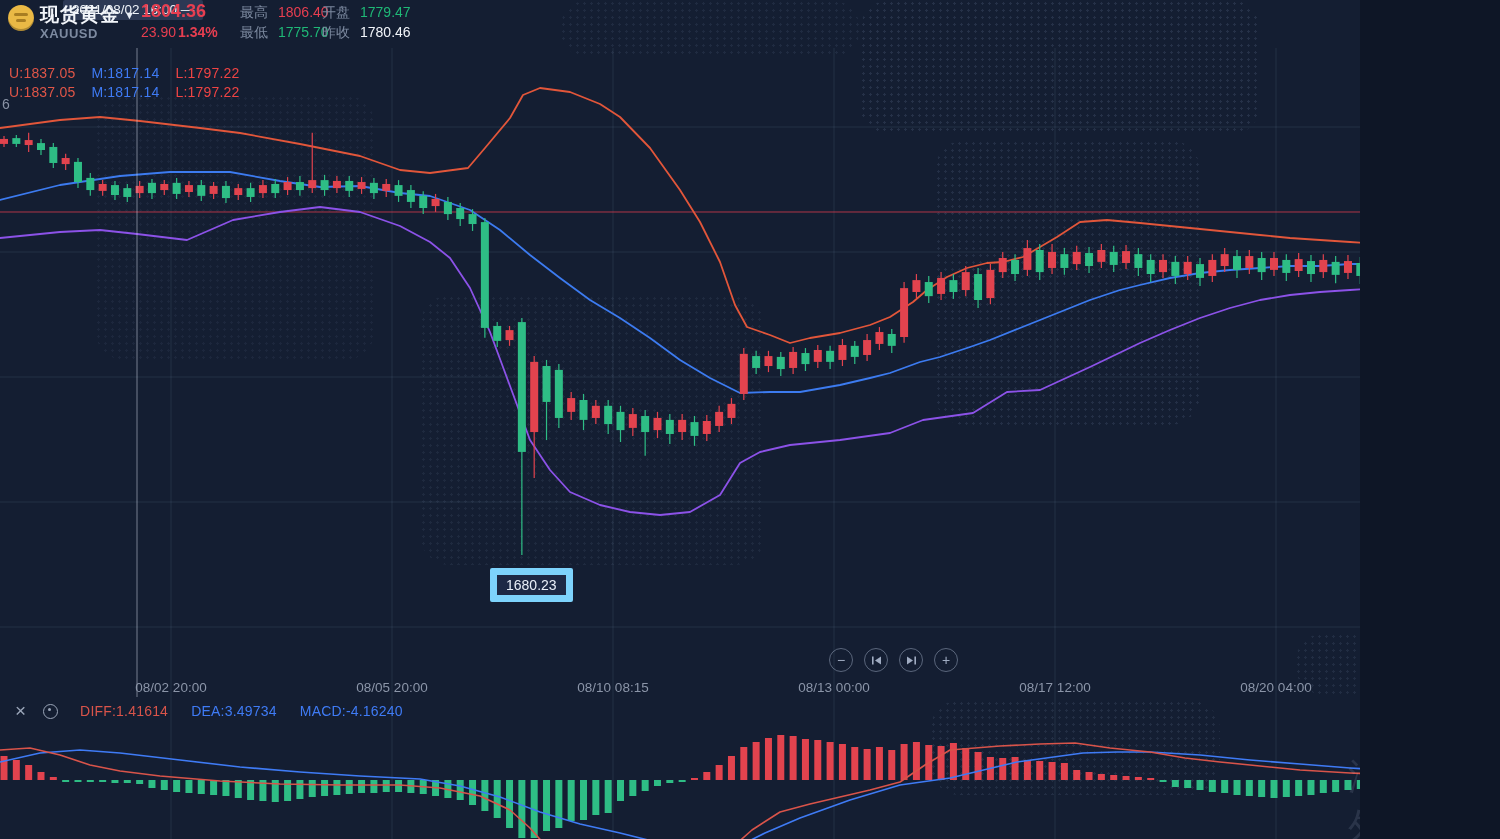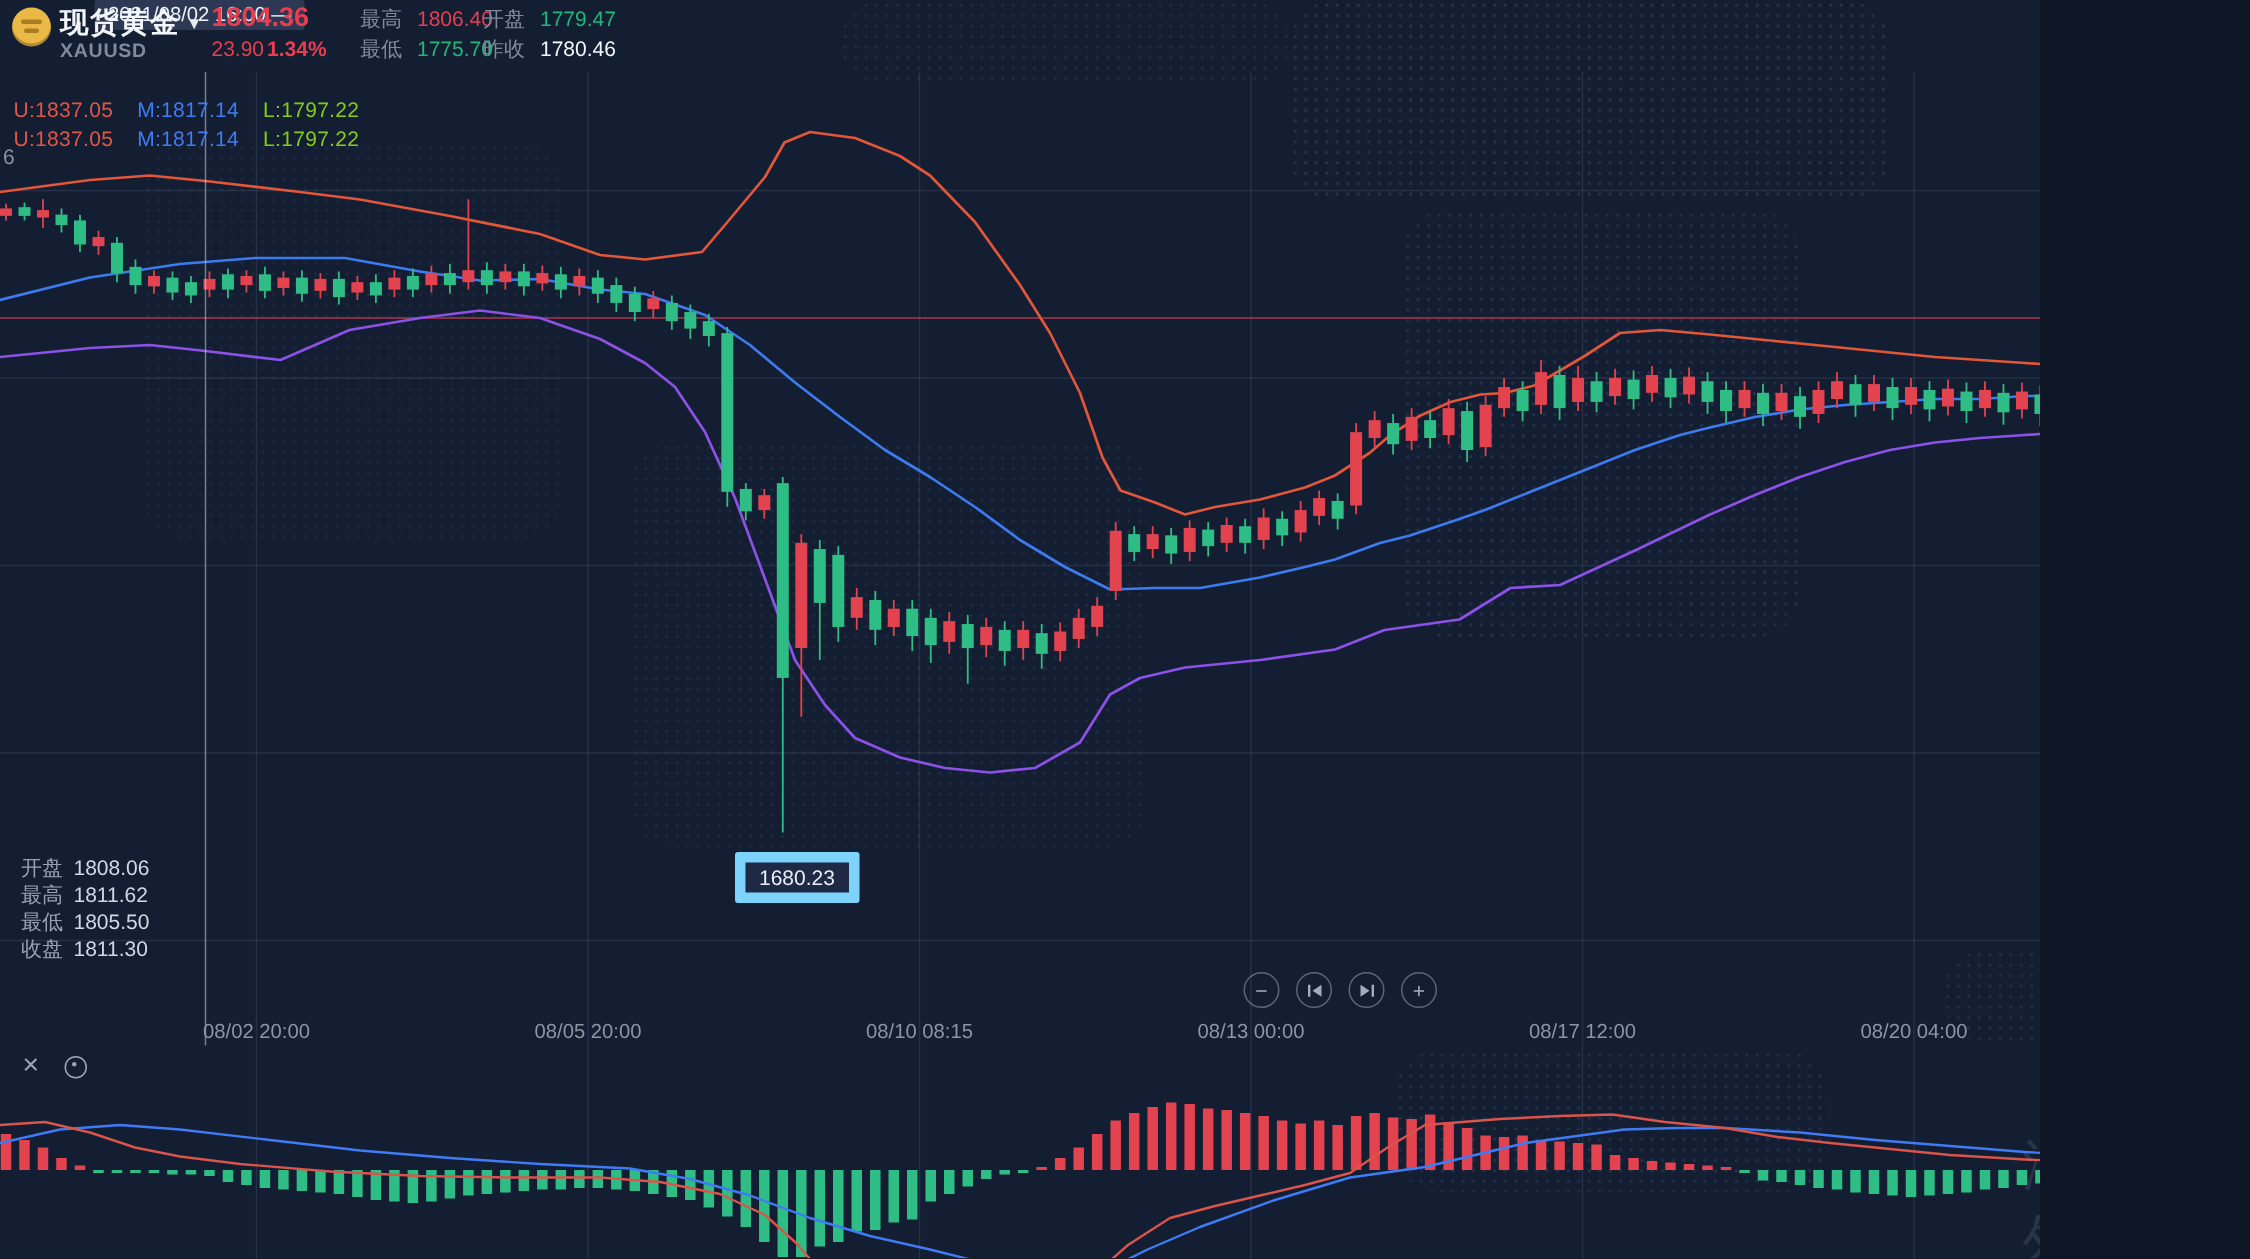--- a/index.html
+++ b/index.html
@@ -19,21 +19,21 @@
   .sym-code{position:absolute;left:40px;top:26px;font-size:13px;color:#7d8aa0;letter-spacing:.5px;font-weight:bold;}
   .px{position:absolute;left:141px;top:1px;font-size:18px;font-weight:bold;color:#e73e50;}
   .chg{position:absolute;left:141px;top:24px;font-size:14px;color:#e73e50;}
   .chg b{font-weight:bold;margin-left:2px;}
   .stat{position:absolute;font-size:14px;}
   .stat .lb{color:#7d8aa0;margin-right:10px;}
   .tone-red{color:#e73e50;} .tone-green{color:#1fb877;} .tone-white{color:#f2f5fa;}
   
   .boll{position:absolute;left:9px;z-index:30;font-size:14px;letter-spacing:.2px;}
   .boll span{margin-right:16px;}
-  .bu{color:#e05648;} .bm{color:#3f7bf5;} .bl{color:#84cc16;margin-top:28px;}
+  .bu{color:#e05648;} .bm{color:#3f7bf5;} .bl{color:#ef4444;margin-top:28px;}
   .yfrag{position:absolute;left:2px;top:96px;font-size:14px;color:#8a93a6;z-index:30;}
   
   .ohlc{position:absolute;left:14px;top:569px;z-index:30;font-size:14px;line-height:18px;}
   .ohlc .row{margin-bottom:0px;}
   .ohlc .lb{color:#95a1b5;margin-right:7px;}
   .ohlc .vl{color:#cfd8e6;}
   
   .lowmark{position:absolute;left:490px;top:568px;z-index:30;background:#1d2945;border:7px solid #7dd3fc;
            border-radius:2px;padding:2px 9px;font-size:14px;color:#e8eef8;}
   
@@ -461,26 +461,20 @@
   </div>
 
   <div class="boll" style="top:65px">
     <span class="bu">U:1837.05</span><span class="bm">M:1817.14</span><span class="bl">L:1797.22</span>
   </div>
   <div class="boll" style="top:84px">
     <span class="bu">U:1837.05</span><span class="bm">M:1817.14</span><span class="bl">L:1797.22</span>
   </div>
   <div class="yfrag">6</div>
 
-  <div class="ohlc">
-    <div class="row"><span class="lb">开盘</span><span class="vl">1808.06</span></div>
-    <div class="row"><span class="lb">最高</span><span class="vl">1811.62</span></div>
-    <div class="row"><span class="lb">最低</span><span class="vl">1805.50</span></div>
-    <div class="row"><span class="lb">收盘</span><span class="vl">1811.30</span></div>
-  </div>
 
   <div class="lowmark">1680.23</div>
 
   <div class="xaxis" id="xaxis">
       <span class="tick" style="left: 171px;">08/02 20:00</span>
       <span class="tick" style="left: 392px;">08/05 20:00</span>
       <span class="tick" style="left: 613px;">08/10 08:15</span>
       <span class="tick" style="left: 834px;">08/13 00:00</span>
       <span class="tick" style="left: 1055px;">08/17 12:00</span>
       <span class="tick" style="left: 1276px;">08/20 04:00</span>
@@ -508,16 +502,21 @@
         <span>+</span>
       </div>
   </div>
 
   <div class="sdot" style="left:1398px;opacity:.9"></div>
   <div class="sdot" style="left:1410px;opacity:.45"></div>
 
   <div class="macdhdr">
     <div class="mh-close">×</div>
     <div class="mh-target"></div>
+    <div class="mh-text">
+      <span class="diff">DIFF:1.41614</span>
+      <span class="dea">DEA:3.49734</span>
+      <span class="macd">MACD:-4.16240</span>
+    </div>
   </div>
 
   <div class="wm">汇外网</div>
 </div>
 
 </body></html>

